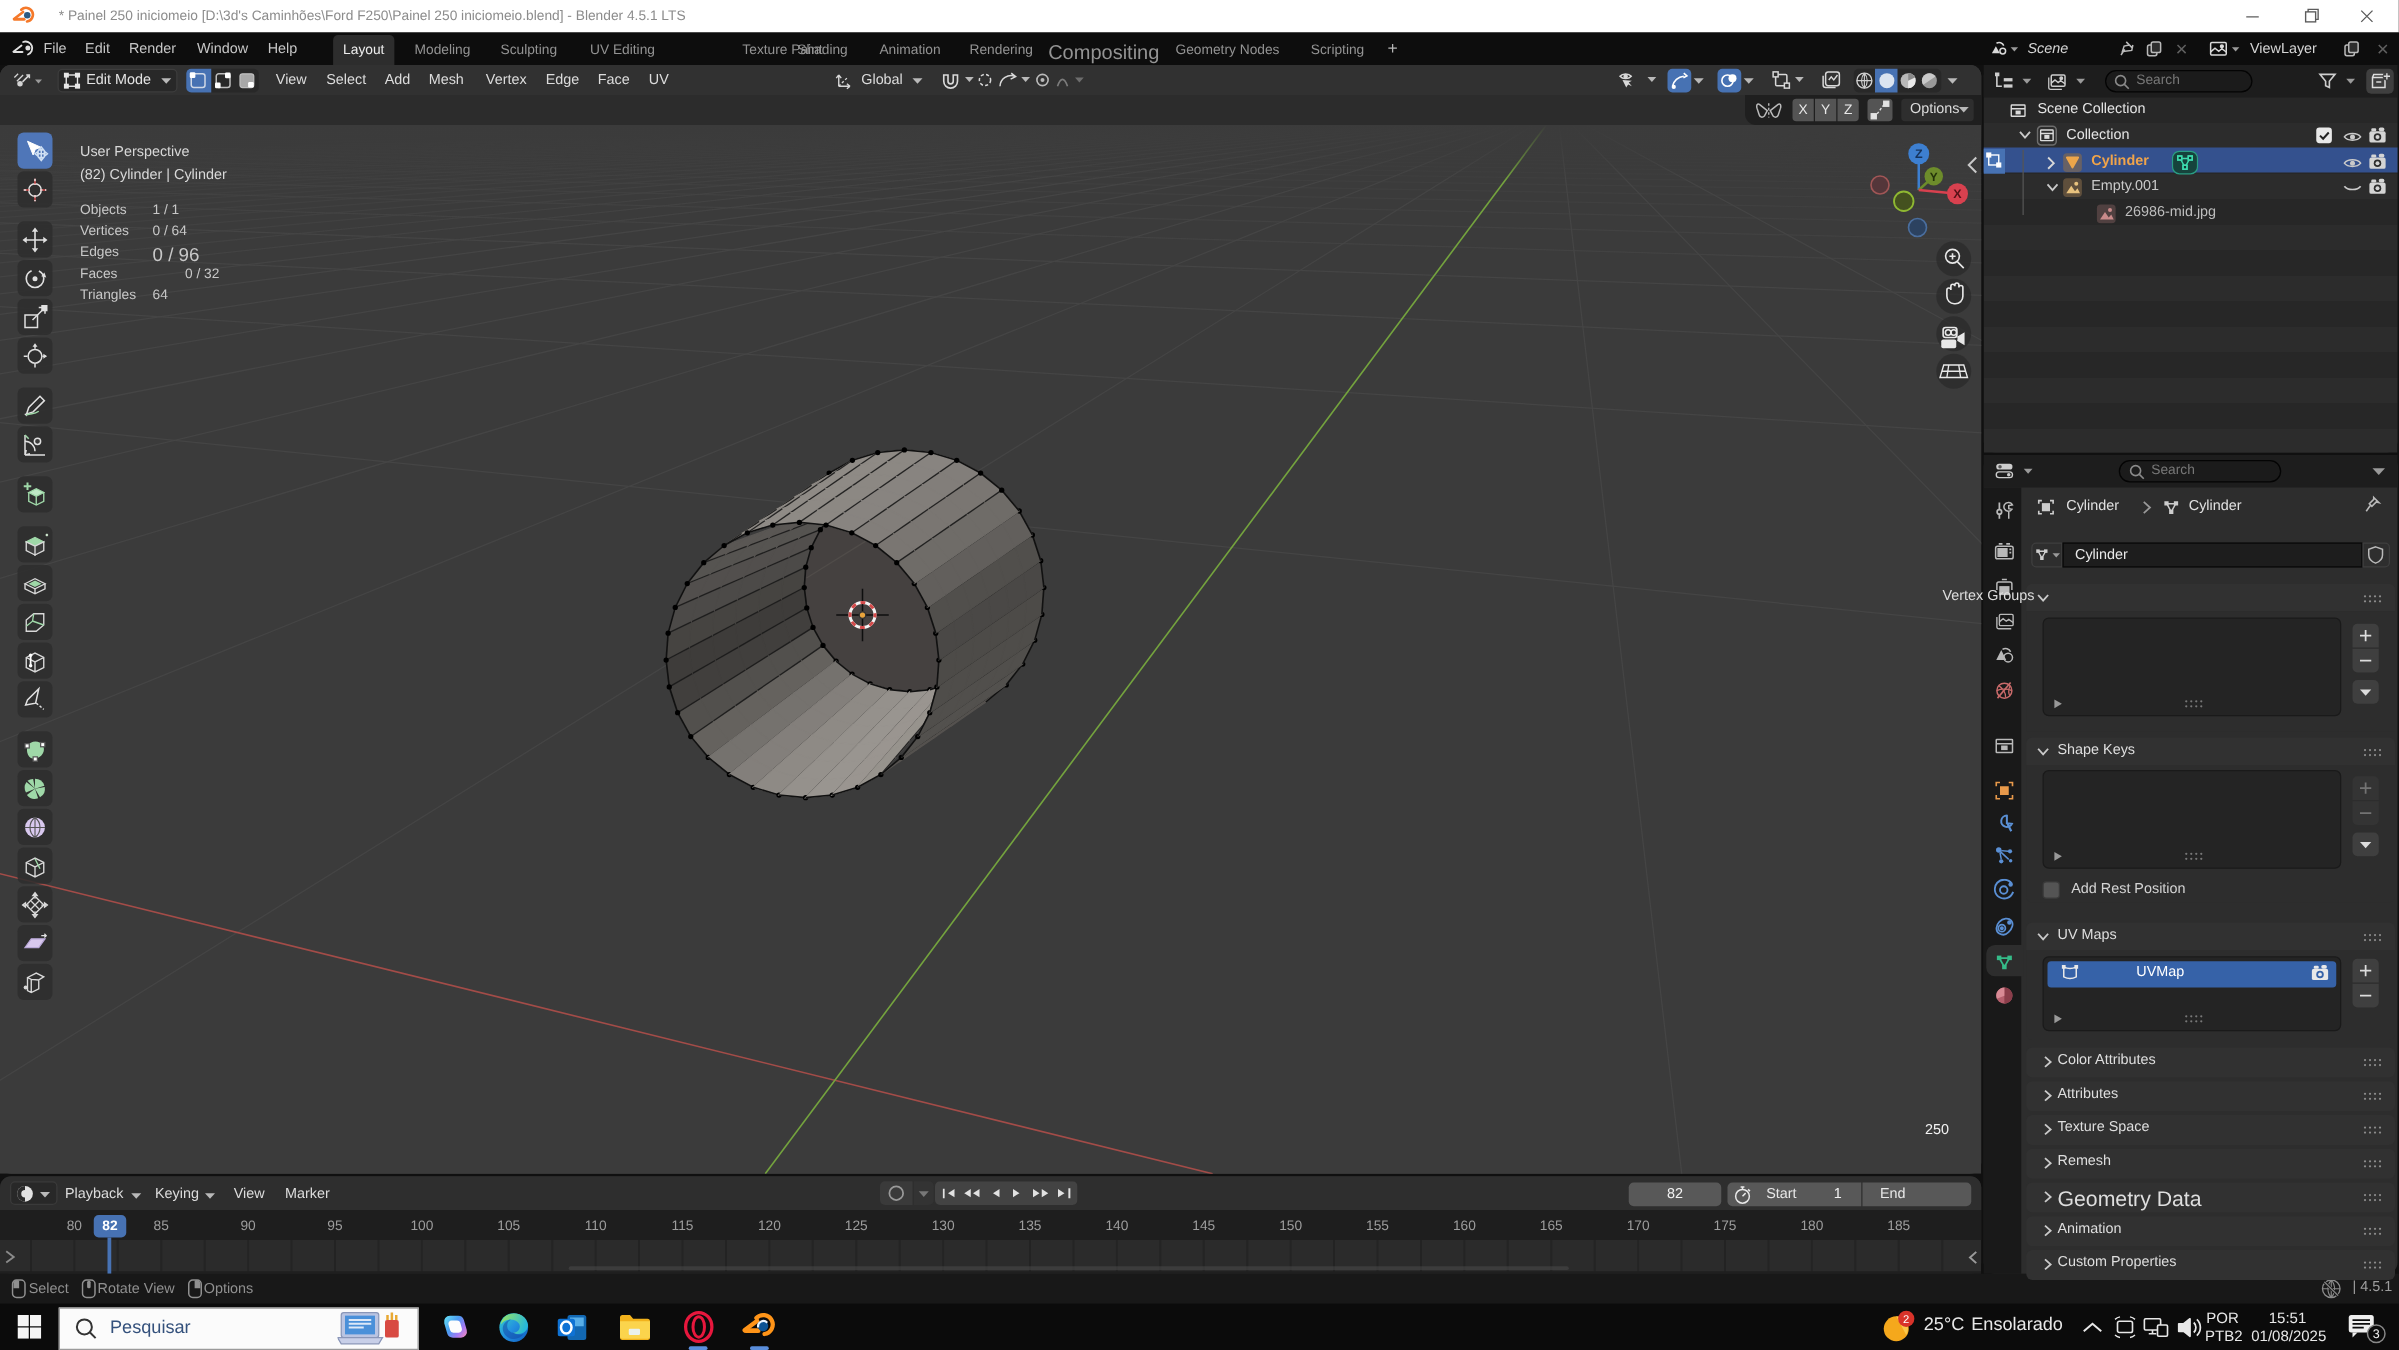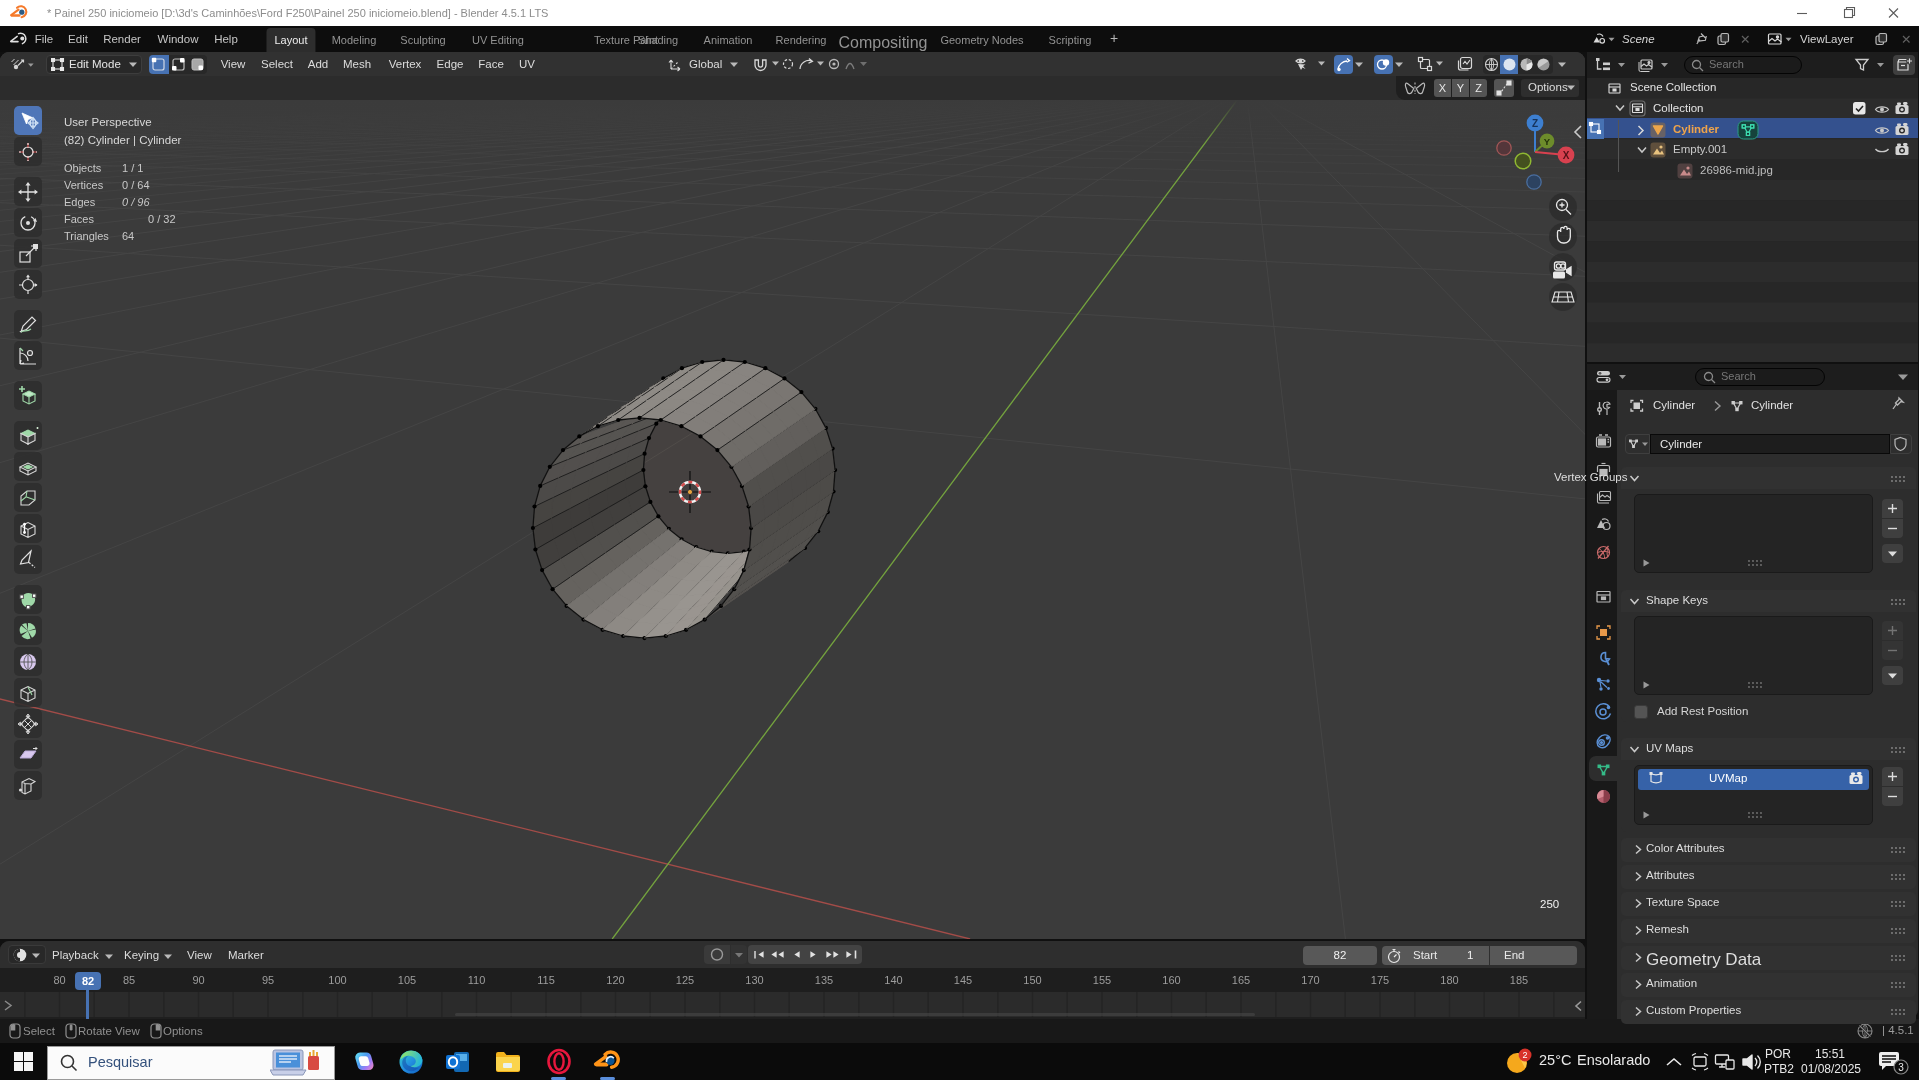--- a/index.html
+++ b/index.html
@@ -1047,21 +1047,21 @@
    <circle cx="3.5" cy="15" r="1.6" fill="#d8d8d8" stroke="none"></circle>
     </g>
   </svg>
 <div class="abs txt" style="left:64px;top:116px;font-size:11.5px;color:#d8d8d8;">User Perspective</div>
 <div class="abs txt" style="left:64px;top:134px;font-size:11.5px;color:#d8d8d8;">(82) Cylinder | Cylinder</div>
 <div class="abs txt" style="left:64px;top:162px;font-size:11px;color:#c8c8c8;">Objects</div>
 <div class="abs txt" style="left:122px;top:162px;font-size:11px;color:#c8c8c8;">1 / 1</div>
 <div class="abs txt" style="left:64px;top:179px;font-size:11px;color:#c8c8c8;">Vertices</div>
 <div class="abs txt" style="left:122px;top:179px;font-size:11px;color:#c8c8c8;">0 / 64</div>
 <div class="abs txt" style="left:64px;top:196px;font-size:11px;color:#c8c8c8;">Edges</div>
-<div class="abs txt" style="left:122px;top:196px;font-size:11px;color:#c8c8c8;font-style:italic;">0 / 96</div>
+<div class="abs txt" style="left:122px;top:196px;font-size:15px;color:#c8c8c8;">0 / 96</div>
 <div class="abs txt" style="left:64px;top:213px;font-size:11px;color:#c8c8c8;">Faces</div>
 <div class="abs txt" style="left:122px;top:213px;font-size:11px;color:#c8c8c8;padding-left:26px;">0 / 32</div>
 <div class="abs txt" style="left:64px;top:230px;font-size:11px;color:#c8c8c8;">Triangles</div>
 <div class="abs txt" style="left:122px;top:230px;font-size:11px;color:#c8c8c8;">64</div>
 <svg class="abs" style="left:1478px;top:98px" width="100" height="95" viewBox="0 0 100 95">
 <g stroke-width="2">
 <line x1="57" y1="54" x2="57" y2="25" stroke="#3d7fd0"></line>
 <line x1="57" y1="54" x2="69" y2="43" stroke="#6d8c2b"></line>
 <line x1="57" y1="54" x2="88" y2="57" stroke="#d8414f"></line>
 </g>

